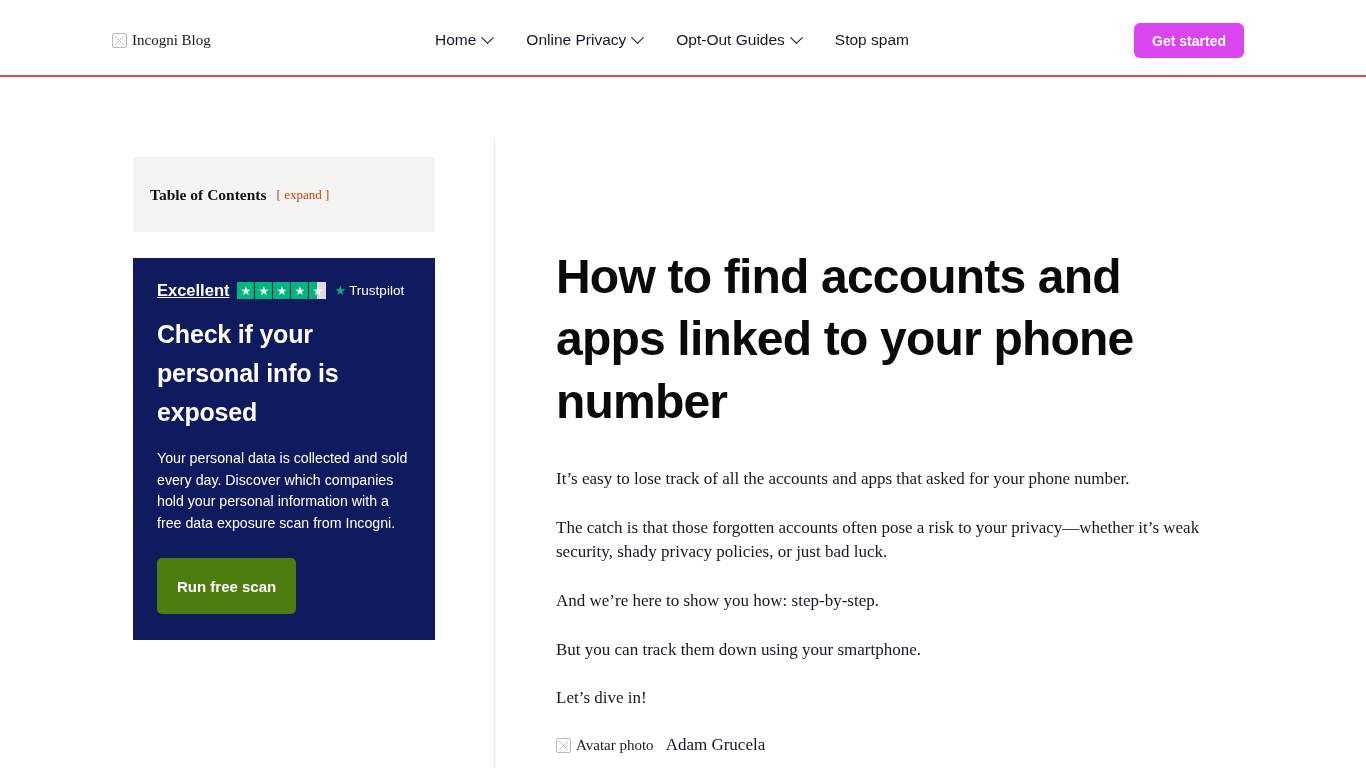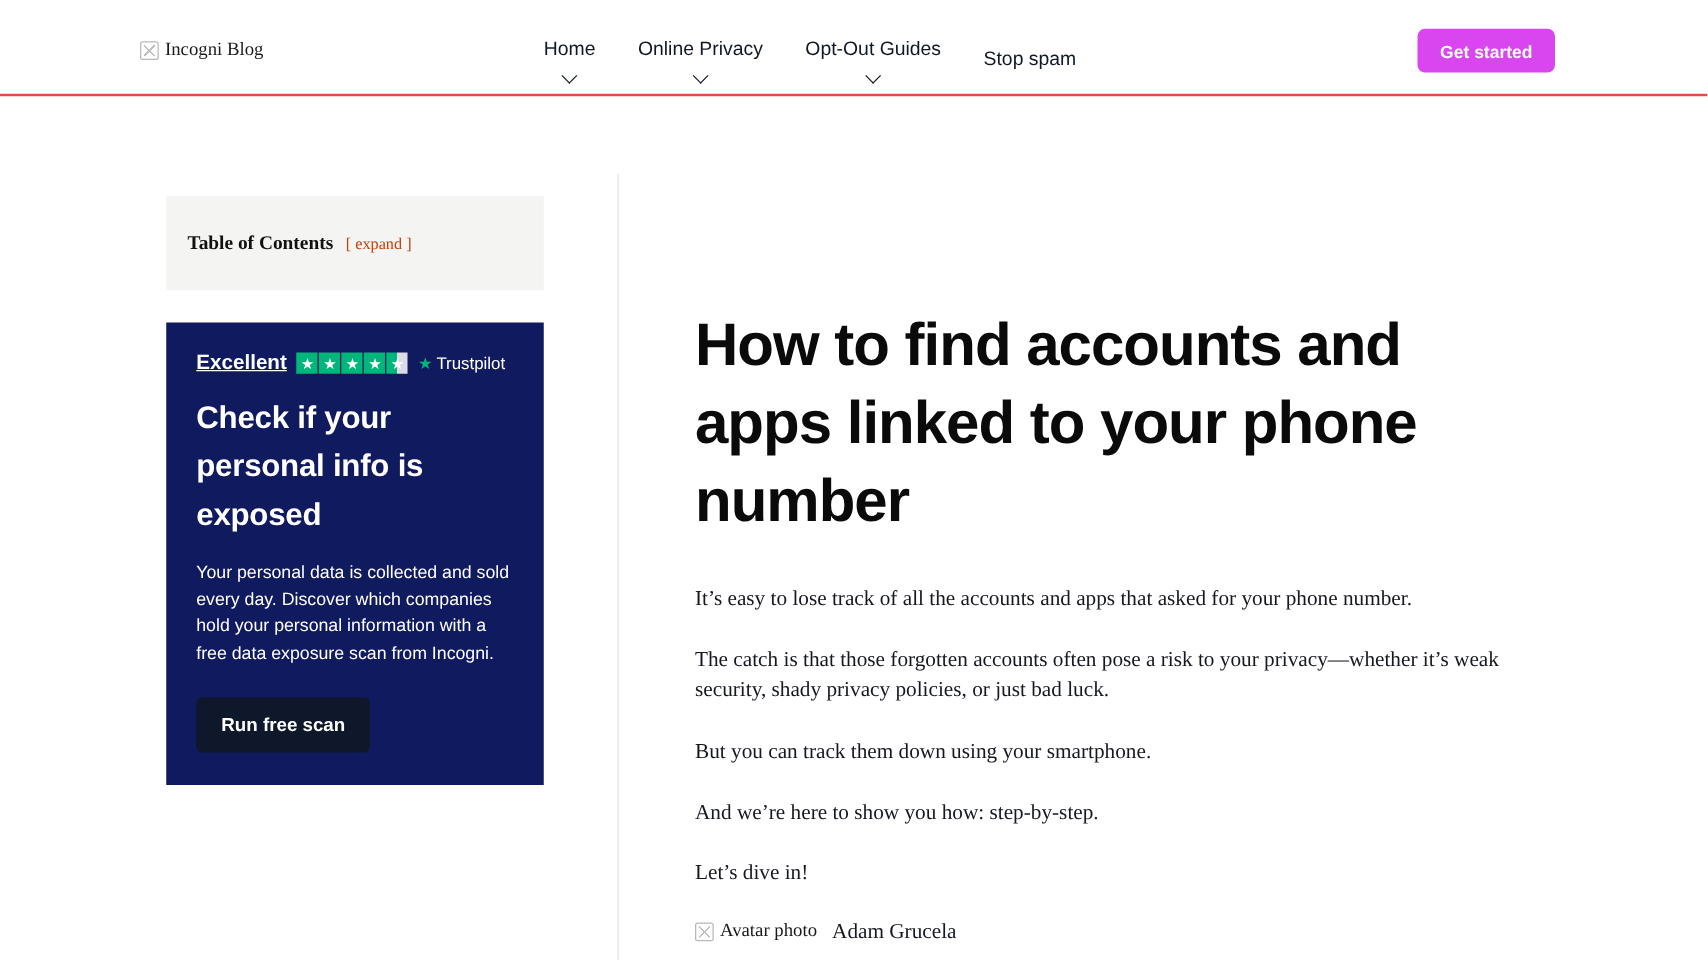--- a/index.html
+++ b/index.html
@@ -70,21 +70,20 @@
     align-items: center;
     gap: 7px;
     padding: 0 18px 0 0;
     margin-right: 16px;
     font-size: 15.5px;
     color: #101828;
     cursor: pointer;
     white-space: nowrap;
     font-family: "Liberation Sans", sans-serif;
     line-height: 24px;
-    flex-direction: column;
   }
   .nav-item:last-child { margin-right: 0; padding-right: 0; }
   .chev {
     width: 9px; height: 9px;
     border-right: 1.6px solid #101828;
     border-bottom: 1.6px solid #101828;
     transform: rotate(45deg) translate(-2px, -2px);
     flex: 0 0 auto;
   }
 
@@ -196,25 +195,25 @@
     letter-spacing: -0.2px;
   }
   .promo p {
     margin: 16px 0 0 0;
     font-size: 14.2px;
     line-height: 1.52;
     color: #ffffff;
   }
   .scan-btn {
     margin-top: 24px;
-    background: #0f172a;
+    background: #4d7c0f;
     color: #fff;
     border: none;
     border-radius: 5px;
-    height: 44px;
+    height: 56px;
     padding: 0 20px;
     font-size: 15px;
     font-weight: bold;
     cursor: pointer;
     font-family: "Liberation Sans", sans-serif;
   }
 
   
   .article {
     position: absolute;
@@ -315,22 +314,22 @@
       <p>Your personal data is collected and sold every day. Discover which companies hold your personal information with a free data exposure scan from Incogni.</p>
       <button class="scan-btn">Run free scan</button>
     </div>
   </aside>
 
   <main class="article">
     <h1>How to find accounts and apps linked to your phone number</h1>
 
     <p class="first-para">It’s easy to lose track of all the accounts and apps that asked for your phone number.</p>
     <p>The catch is that those forgotten accounts often pose a risk to your privacy—whether it’s weak security, shady privacy policies, or just bad luck.</p>
+    <p>And we’re here to show you how: step-by-step.</p>
     <p>But you can track them down using your smartphone.</p>
-    <p>And we’re here to show you how: step-by-step.</p>
     <p>Let’s dive in!</p>
 
     <div class="byline">
       <span class="broken-img">
         <span class="ph"></span>
         <span>Avatar photo</span>
       </span>
       <span>Adam Grucela</span>
     </div>
 

